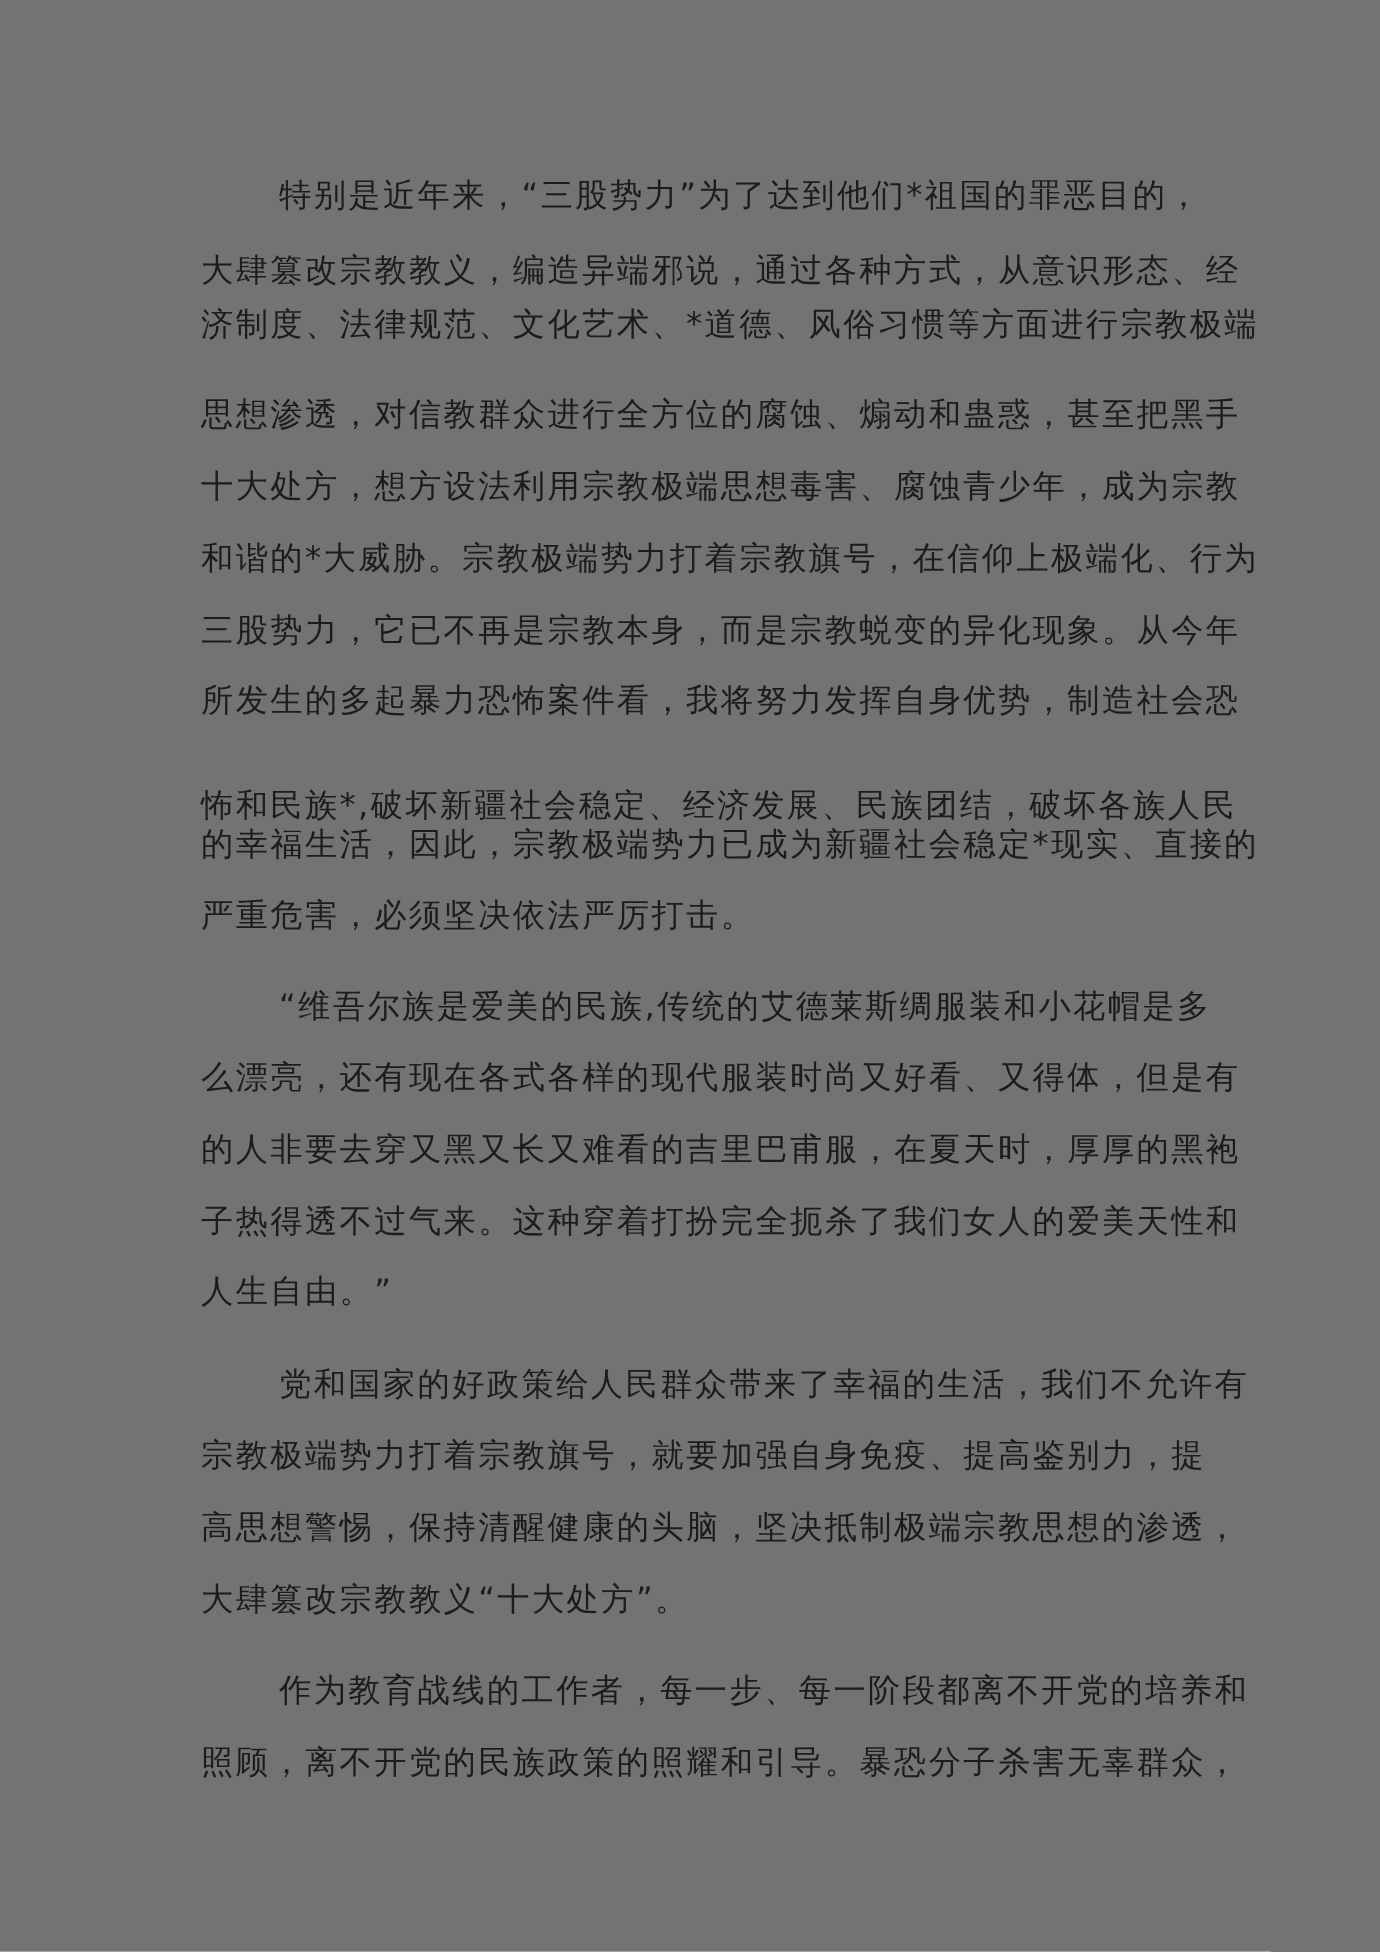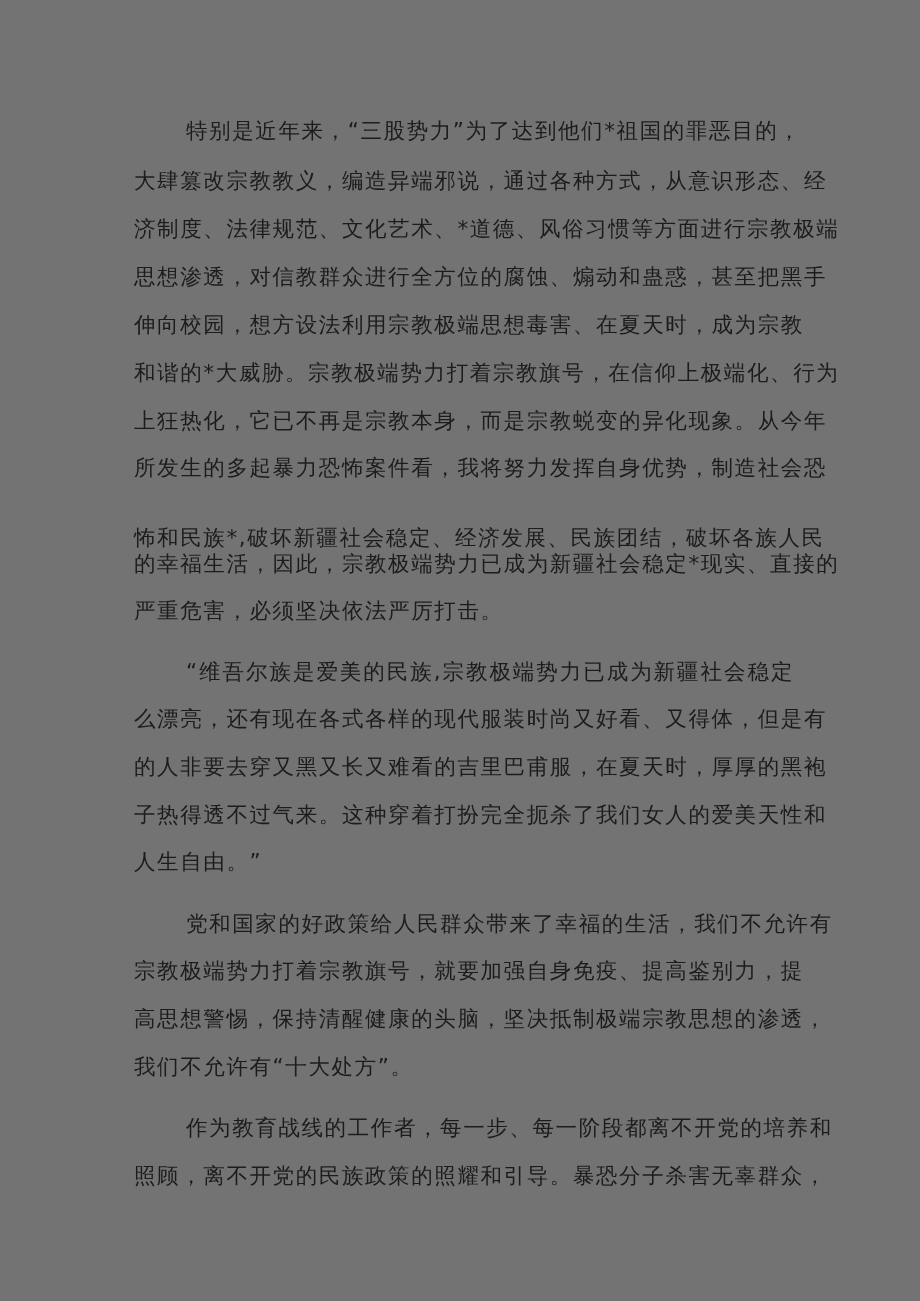--- a/index.html
+++ b/index.html
@@ -45,44 +45,44 @@
     }
   </style>
 </head>
 <body>
 
 <div class="page">
 
   <div>
     <div class="line first" style="top:116px">特别是近年来，“三股势力”为了达到他们*祖国的罪恶目的，</div>
     <div class="line" style="top:166px">大肆篡改宗教教义，编造异端邪说，通过各种方式，从意识形态、经</div>
-    <div class="line" style="top:214px">济制度、法律规范、文化艺术、*道德、风俗习惯等方面进行宗教极端</div>
+    <div class="line" style="top:202px">济制度、法律规范、文化艺术、*道德、风俗习惯等方面进行宗教极端</div>
     <div class="line" style="top:262px">思想渗透，对信教群众进行全方位的腐蚀、煽动和蛊惑，甚至把黑手</div>
-    <div class="line" style="top:310px">伸向校园，想方设法利用宗教极端思想毒害、在夏天时，成为宗教</div>
+    <div class="line" style="top:310px">十大处方，想方设法利用宗教极端思想毒害、腐蚀青少年，成为宗教</div>
     <div class="line" style="top:358px">和谐的*大威胁。宗教极端势力打着宗教旗号，在信仰上极端化、行为</div>
-    <div class="line" style="top:406px">上狂热化，它已不再是宗教本身，而是宗教蜕变的异化现象。从今年</div>
+    <div class="line" style="top:406px">三股势力，它已不再是宗教本身，而是宗教蜕变的异化现象。从今年</div>
     <div class="line" style="top:453px">所发生的多起暴力恐怖案件看，我将努力发挥自身优势，制造社会恐</div>
     <div class="line" style="top:523px">怖和民族*,破坏新疆社会稳定、经济发展、民族团结，破坏各族人民</div>
     <div class="line" style="top:549px">的幸福生活，因此，宗教极端势力已成为新疆社会稳定*现实、直接的</div>
     <div class="line last" style="top:596px">严重危害，必须坚决依法严厉打击。</div>
   </div>
 
   <div>
-    <div class="line first" style="top:657px">“维吾尔族是爱美的民族,宗教极端势力已成为新疆社会稳定</div>
+    <div class="line first" style="top:657px">“维吾尔族是爱美的民族,传统的艾德莱斯绸服装和小花帽是多</div>
     <div class="line" style="top:704px">么漂亮，还有现在各式各样的现代服装时尚又好看、又得体，但是有</div>
     <div class="line" style="top:752px">的人非要去穿又黑又长又难看的吉里巴甫服，在夏天时，厚厚的黑袍</div>
     <div class="line" style="top:800px">子热得透不过气来。这种穿着打扮完全扼杀了我们女人的爱美天性和</div>
     <div class="line last" style="top:847px">人生自由。”</div>
   </div>
 
   <div>
     <div class="line first" style="top:909px">党和国家的好政策给人民群众带来了幸福的生活，我们不允许有</div>
     <div class="line" style="top:956px">宗教极端势力打着宗教旗号，就要加强自身免疫、提高鉴别力，提</div>
     <div class="line" style="top:1004px">高思想警惕，保持清醒健康的头脑，坚决抵制极端宗教思想的渗透，</div>
-    <div class="line last" style="top:1052px">我们不允许有“十大处方”。</div>
+    <div class="line last" style="top:1052px">大肆篡改宗教教义“十大处方”。</div>
   </div>
 
   <div>
     <div class="line first" style="top:1113px">作为教育战线的工作者，每一步、每一阶段都离不开党的培养和</div>
     <div class="line" style="top:1161px">照顾，离不开党的民族政策的照耀和引导。暴恐分子杀害无辜群众，</div>
   </div>
 
 </div>
 
 </body></html>

